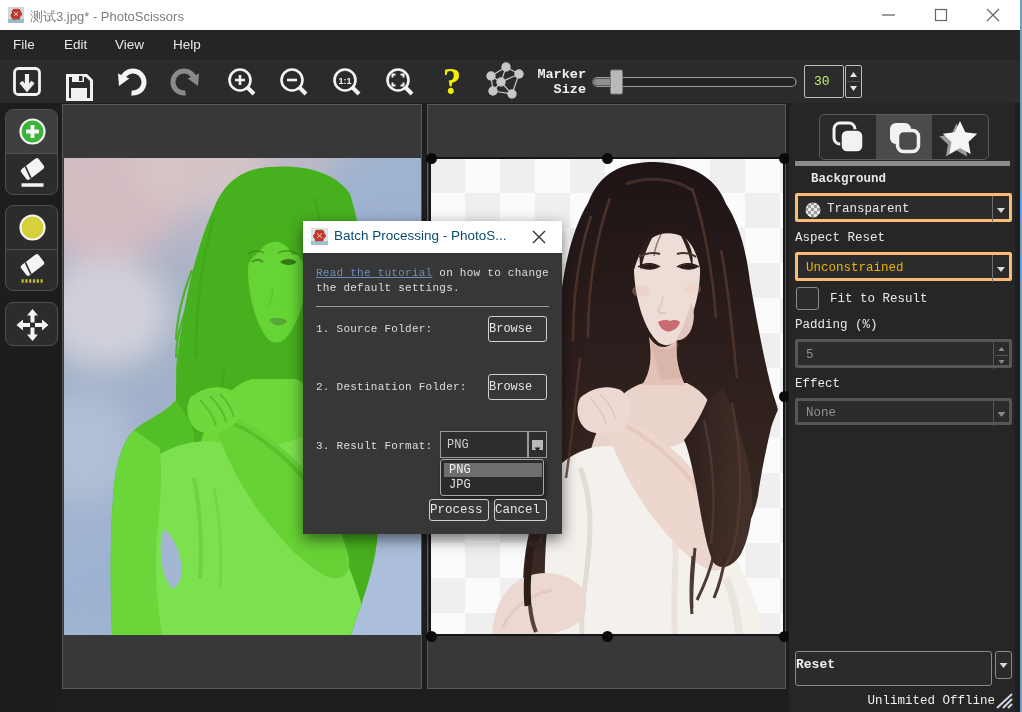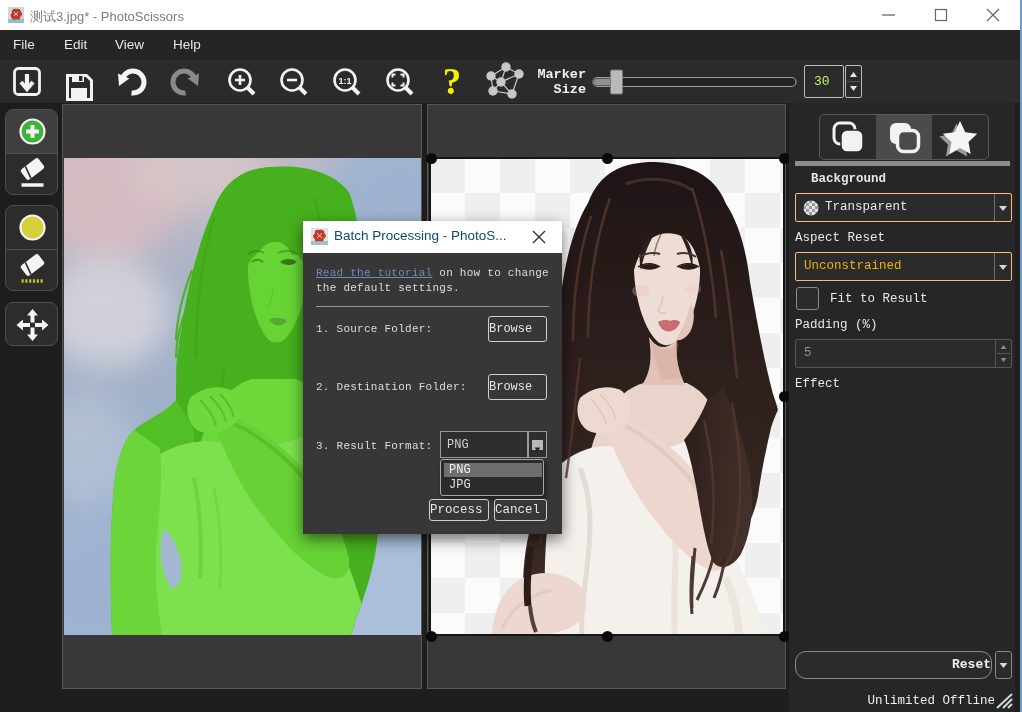--- a/index.html
+++ b/index.html
@@ -14,21 +14,21 @@
 #mainbg { position:absolute; left:0; top:103px; width:1022px; height:609px; background:#1e1e1e; }
 #sidebar { position:absolute; left:0; top:103px; width:62px; height:609px; background:#1d1d1d; }
 .toolgrp { position:absolute; left:5px; width:53px; border:1px solid #4f4f4f; border-radius:8px; background:#2c2c2c; overflow:hidden; }
 #panelL { position:absolute; left:62px; top:104px; width:360px; height:585px; background:#383838; border:1px solid #585858; }
 #panelR { position:absolute; left:427px; top:104px; width:359px; height:585px; background:#383838; border:1px solid #585858; }
 #photoL { position:absolute; left:64px; top:158px; width:357px; height:477px; }
 #photoR { position:absolute; left:430px; top:158px; width:354px; height:477px; }
 .handle { position:absolute; width:11px; height:11px; border-radius:50%; background:#0a0a0a; }
 #rightbar { position:absolute; left:789px; top:103px; width:226px; height:609px; background:#262626; }
 .rb-label { position:absolute; left:6px; color:#e8e8e8; font-size:12.5px; font-family:"Liberation Mono", monospace; }
-.rb-box { position:absolute; left:6px; width:217px; background:#2b2b2b; border:1px solid #fdba74; border-radius:2px; }
+.rb-box { position:absolute; left:6px; width:217px; background:#2b2b2b; border:3px solid #fdba74; border-radius:2px; }
 #dialog { position:absolute; left:303px; top:221px; width:259px; height:313px; background:#373737; box-shadow:0 5px 14px rgba(0,0,0,0.55); }
 #dlg-title { position:absolute; left:0; top:0; width:259px; height:32px; background:#ffffff; }
 .dlg-text { position:absolute; color:#dcdcdc; font-size:11px; font-family:"Liberation Mono", monospace; letter-spacing:0.25px; white-space:pre; }
 .dlg-btn { position:absolute; border:1px solid #cfcfcf; border-radius:3px; background:#373737; color:#e6e6e6; font-size:12px; font-family:"Liberation Mono", monospace; text-align:left; }
 #win-rborder { position:absolute; right:0; top:0; width:2px; height:712px; background:#6f9ecd; }
 </style>
 </head>
 <body>
 
 <div id="titlebar">
@@ -422,22 +422,30 @@
     <div style="position:absolute;right:0;top:0;width:16px;height:27px;border-left:1px solid #565656;">
       <svg width="15" height="27">
           <path d="M7.5,5 l3,4 h-6 z" fill="#8a8a8a"></path>
           <path d="M7.5,22 l3,-4 h-6 z" fill="#8a8a8a"></path>
           <path d="M1,13.5 h13" stroke="#565656" stroke-width="1"></path>
         </svg>
     </div>
   </div>
 
   <div class="rb-label" style="top:274px;">Effect</div>
-
-  <div style="position:absolute;left:6px;top:548px;width:197px;height:28px;background:#2b2b2b;border:1px solid #8a8a8a;border-radius:11px;text-align:right;">
+  <div class="rb-box" style="top:295px;height:27px;border-color:#565656;">
+    <span class="mono" style="position:absolute;left:8px;top:5px;font-size:12.5px;color:#909090;">None</span>
+    <div style="position:absolute;right:0;top:0;width:16px;height:25px;border-left:1px solid #565656;">
+      <svg width="15" height="25">
+          <path d="M3.5,11 l4,5 4,-5 z" fill="#8a8a8a"></path>
+        </svg>
+    </div>
+  </div>
+
+  <div style="position:absolute;left:6px;top:548px;width:197px;height:35px;background:#2b2b2b;border:1px solid #8a8a8a;border-radius:3px;text-align:left;">
     <span class="mono" style="font-size:13px;font-weight:bold;color:#f0f0f0;line-height:26px;">Reset</span>
   </div>
   <div style="position:absolute;left:206px;top:548px;width:17px;height:28px;background:#2b2b2b;border:1px solid #8a8a8a;border-radius:3px;">
     <svg width="15" height="26">
         <path d="M3.5,11 l4,5 4,-5 z" fill="#d8d8d8"></path>
       </svg>
   </div>
 
   <span class="mono" style="position:absolute;right:20px;top:591px;font-size:12.5px;color:#f0f0f0;">Unlimited Offline</span>
   <svg style="position:absolute;right:1px;top:589px" width="19" height="17">

